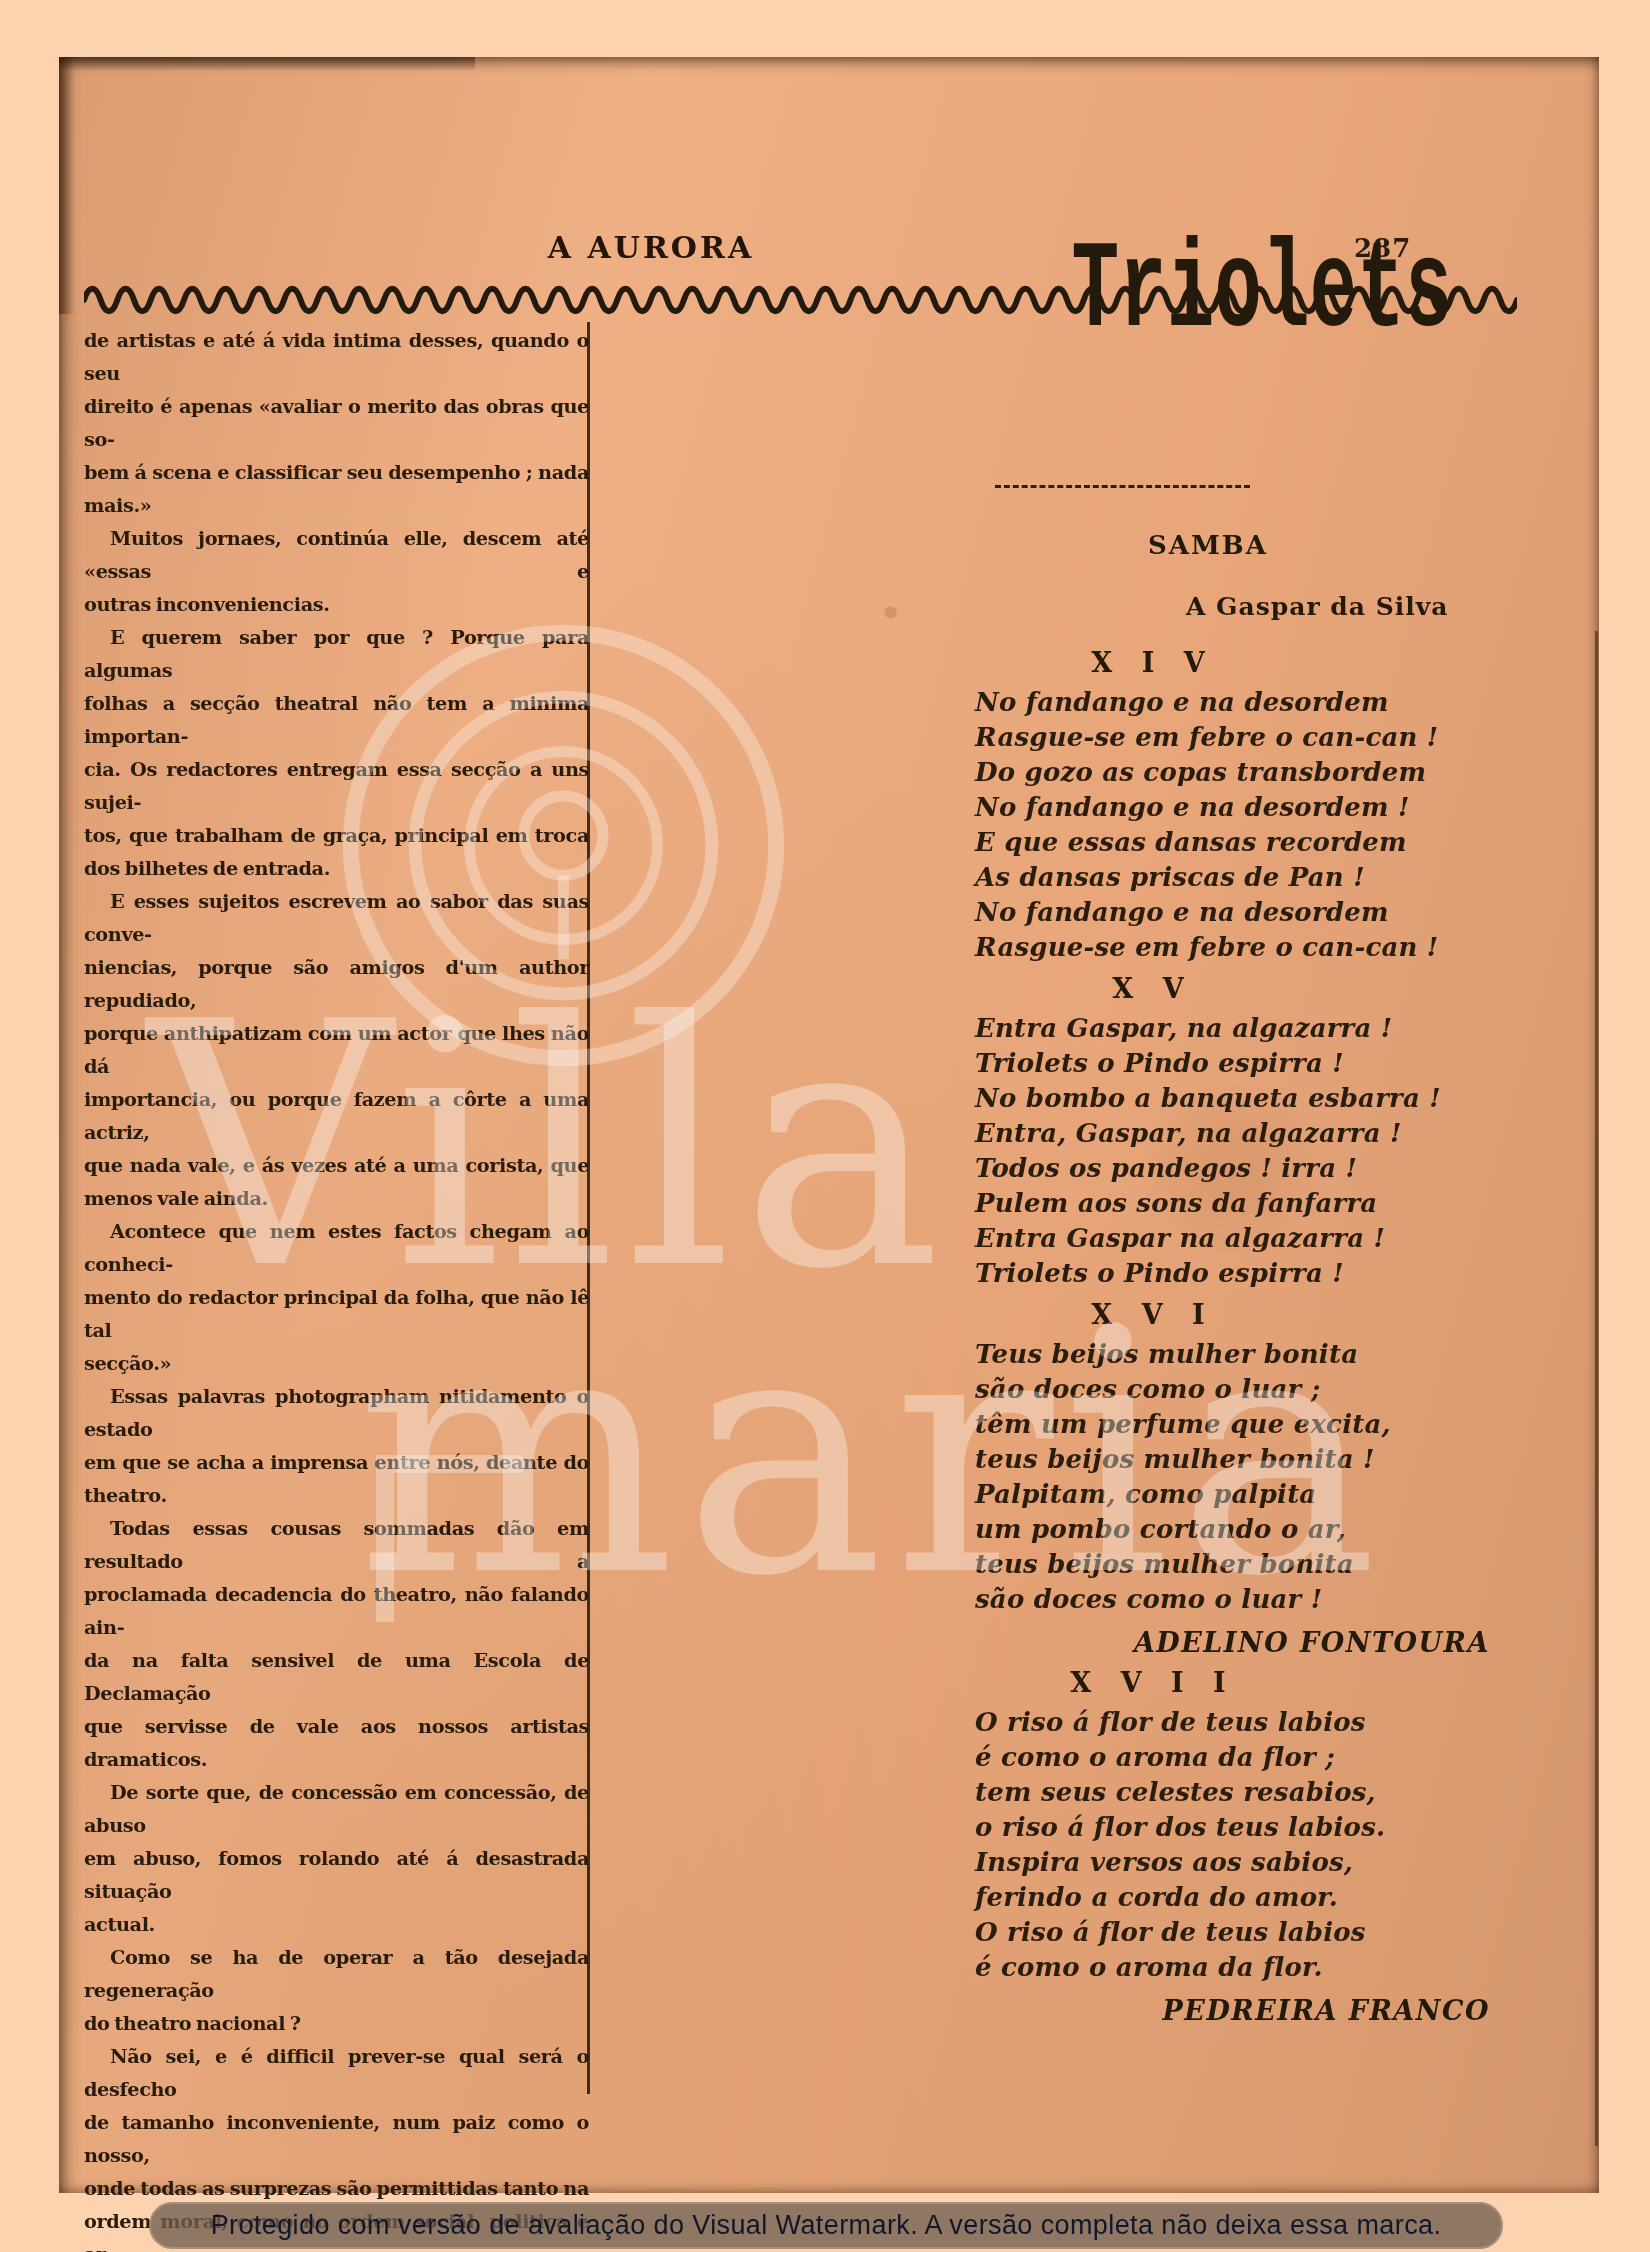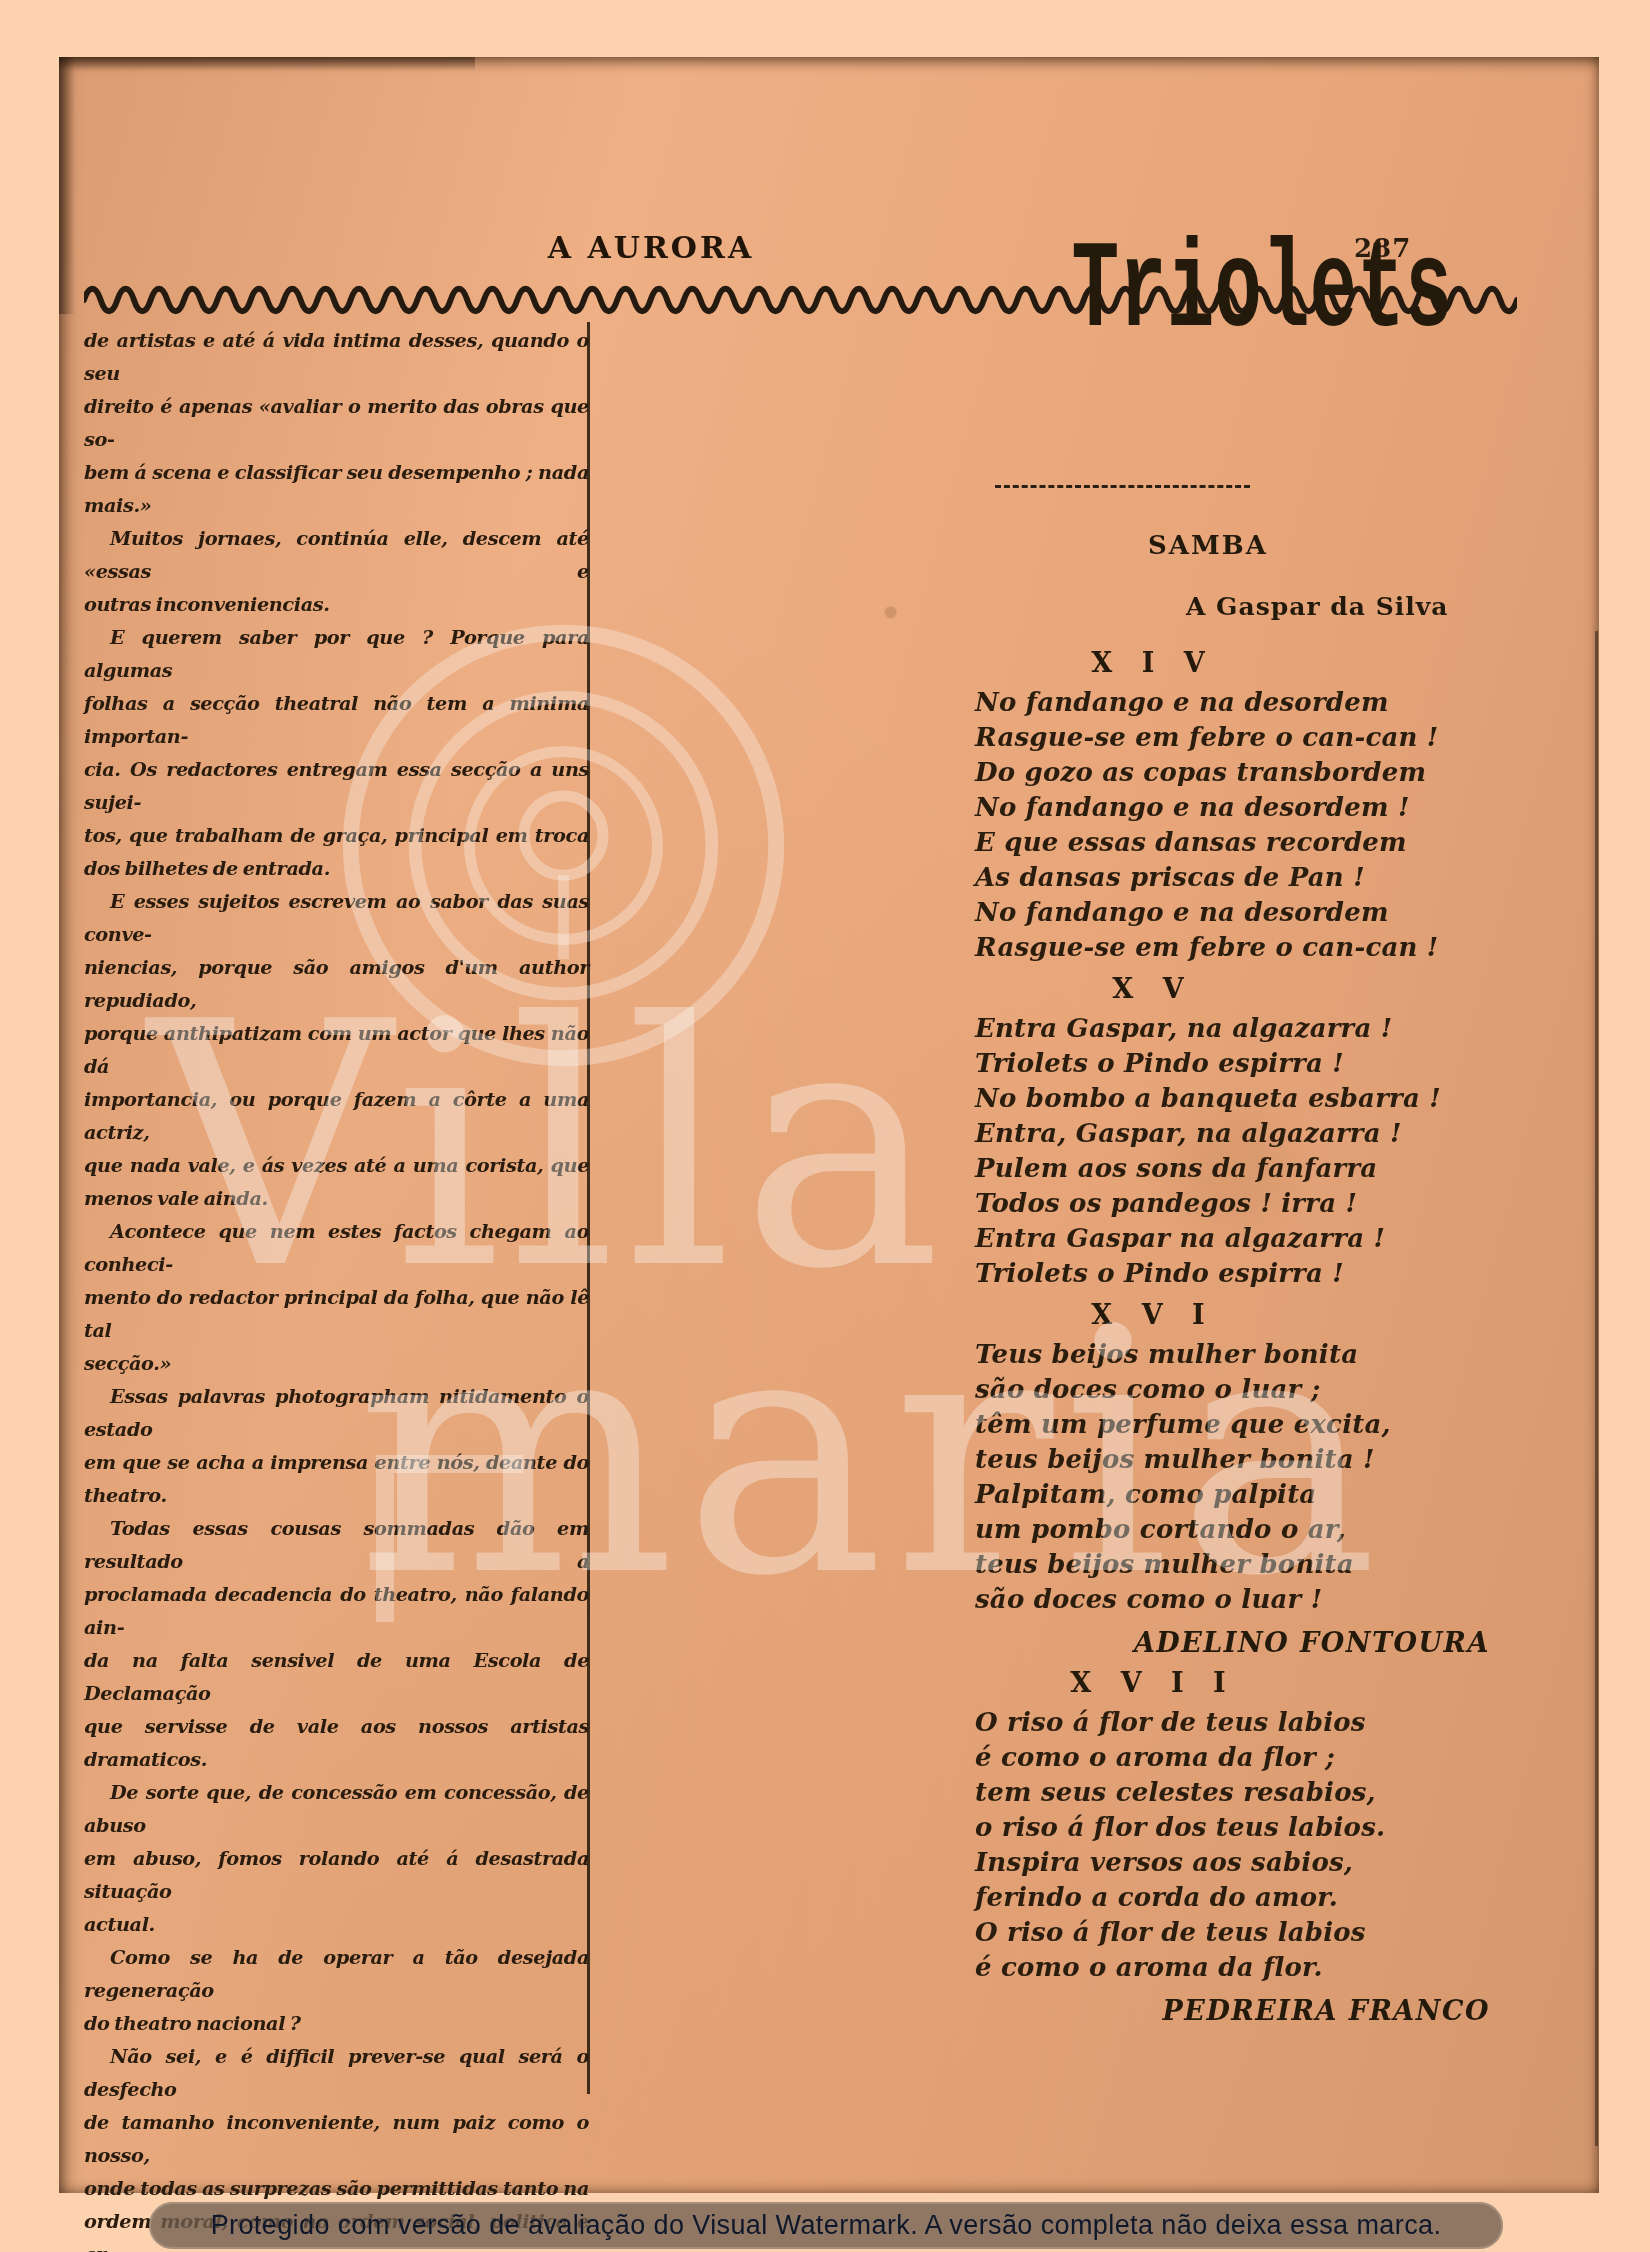--- a/index.html
+++ b/index.html
@@ -35,21 +35,21 @@
     position:absolute;left:1295px;top:176px;
     font:700 26px/30px "DejaVu Serif",serif;letter-spacing:1px;color:#2a1d10;
   }
   .rope{position:absolute;left:25px;top:226px;width:1433px;height:34px;}
 
   .col-left{
     position:absolute;left:25px;top:267px;width:505px;
     font:700 19.3px/33px "DejaVu Serif",serif;
     letter-spacing:-0.4px;word-spacing:-1.5px;color:#291c0e;
   }
-  .line{text-align:justify;text-align-last:justify;font-style:italic;}
+  .line{text-align:justify;text-align-last:justify;}
   .plines div.line:first-of-type{text-indent:26px;}
   .plines div.line:last-of-type{text-align-last:left;}
   .paras > div.para:first-of-type div.line:first-of-type{text-indent:0;}
 
   .divider-v{
     position:absolute;left:528px;top:265px;width:3px;height:1772px;
     background:rgba(40,27,14,.88);
   }
   .crease-right{
     position:absolute;left:1536px;top:574px;width:3px;height:1515px;
@@ -311,23 +311,23 @@
           <div class="vlines">
 
               <div class="vline">Entra Gaspar, na algazarra !</div>
 
               <div class="vline">Triolets o Pindo espirra !</div>
 
               <div class="vline">No bombo a banqueta esbarra !</div>
 
               <div class="vline">Entra, Gaspar, na algazarra !</div>
 
+              <div class="vline">Todos os pandegos ! irra !</div>
+
               <div class="vline">Pulem aos sons da fanfarra</div>
-
-              <div class="vline">Todos os pandegos ! irra !</div>
 
               <div class="vline">Entra Gaspar na algazarra !</div>
 
               <div class="vline">Triolets o Pindo espirra !</div>
             </div>
         </div>
 
         <div class="poem">
           <div class="numeral">X V I</div>
           <div class="vlines">

